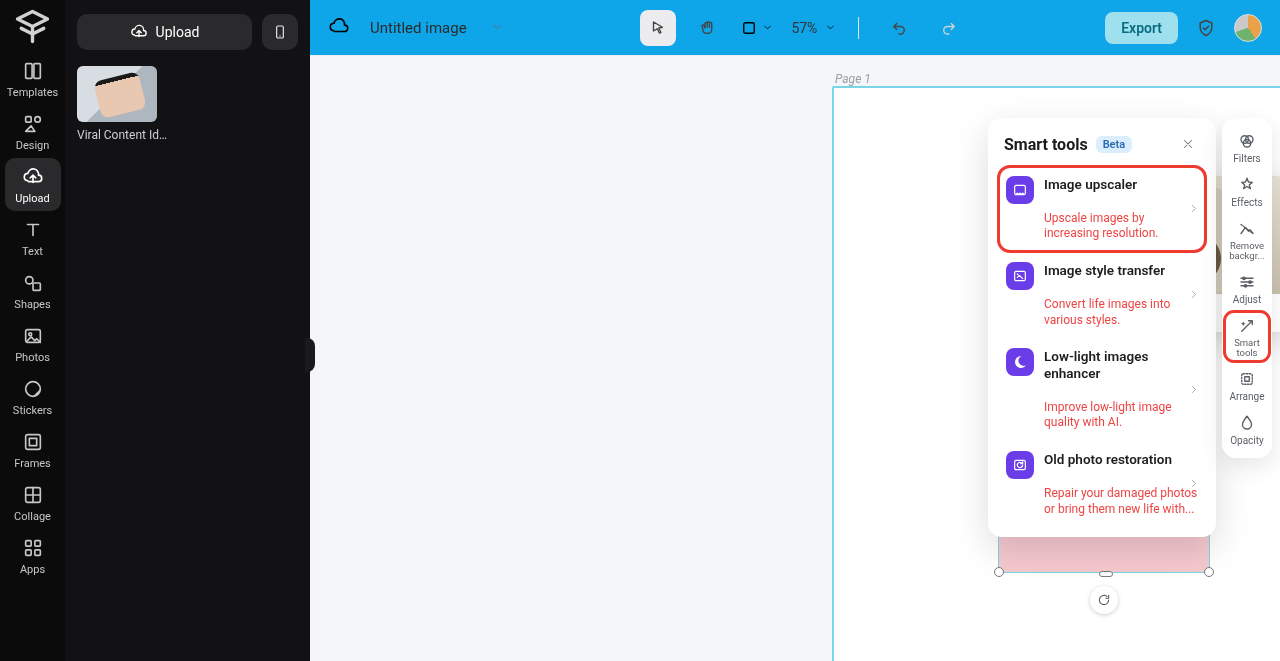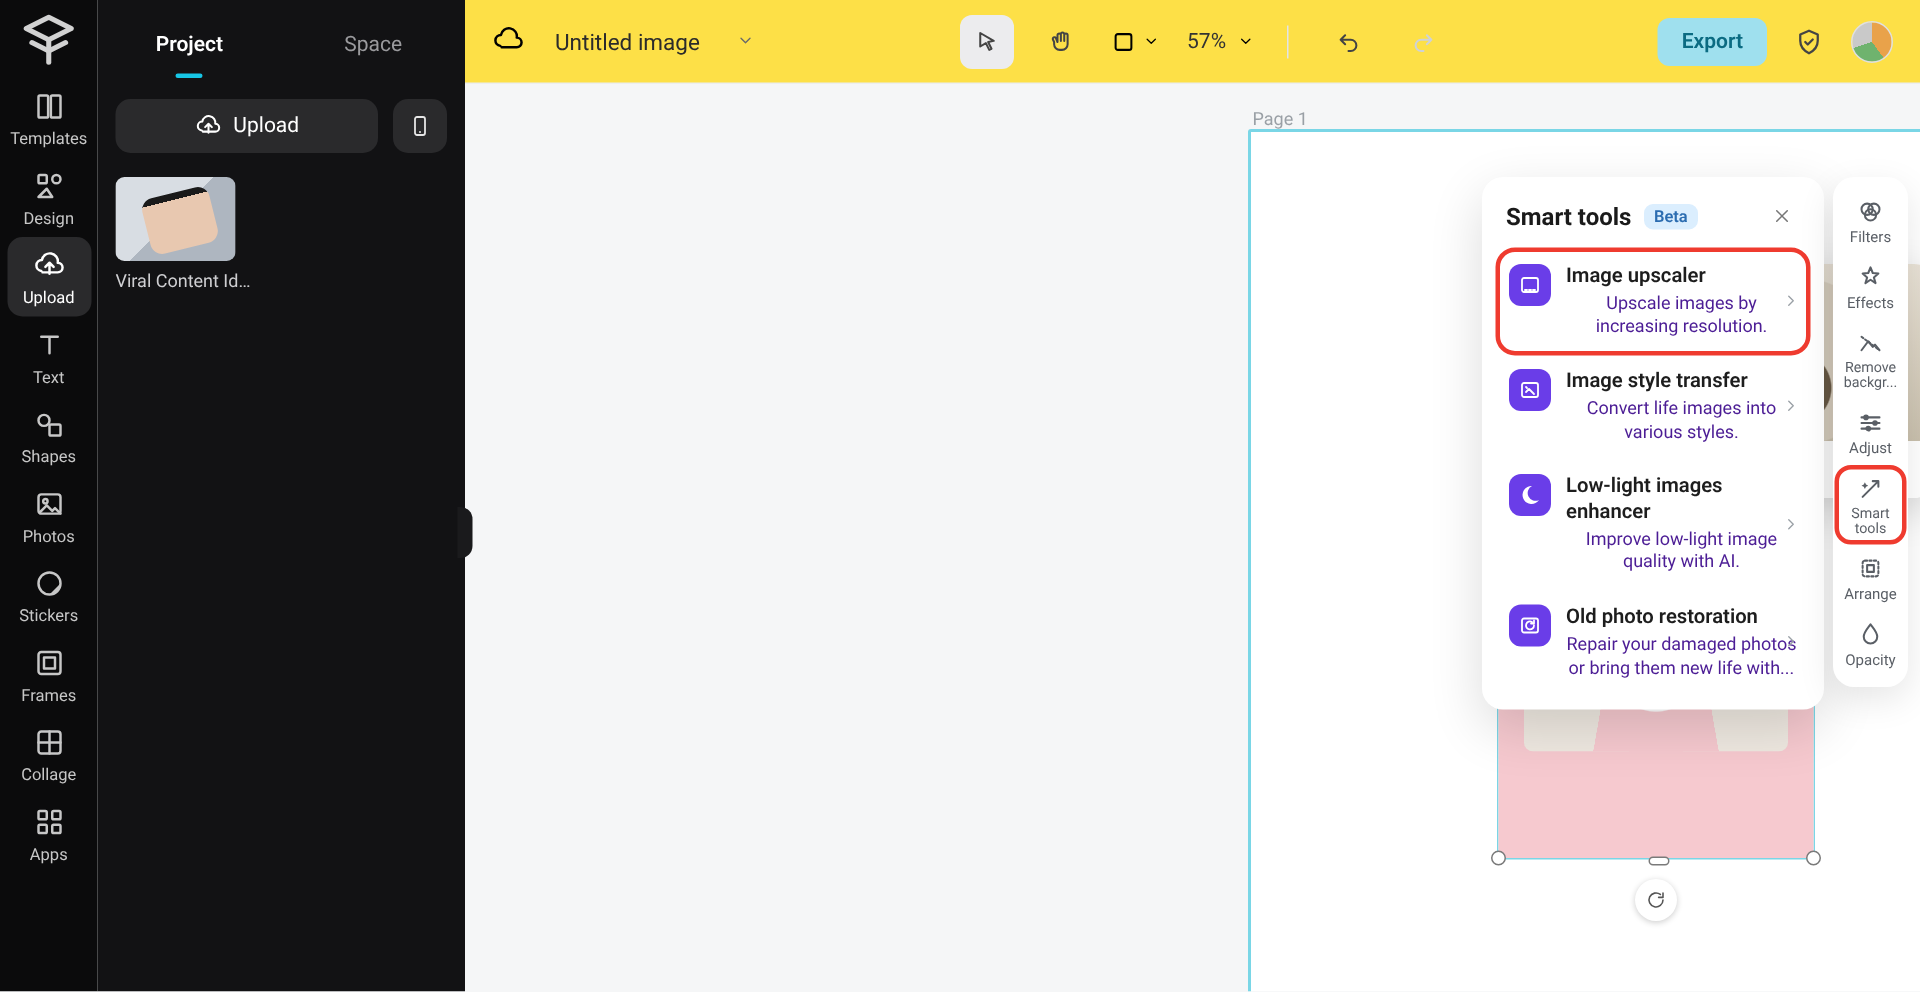--- a/index.html
+++ b/index.html
@@ -66,21 +66,21 @@
   
   .collapse-nub{
     position:absolute; left:305px; top:338px; width:10px; height:34px;
     background:#1a1a1c; border-radius:0 8px 8px 0;
   }
 
   
   .main { flex:1; display:flex; flex-direction:column; position:relative; background:#f5f6f7; }
 
   .topbar {
-    height:56px; background:#fde047; display:flex; align-items:center; padding:0 18px; gap:14px;
+    height:56px; background:#0ea5e9; display:flex; align-items:center; padding:0 18px; gap:14px;
     border-bottom:1px solid #eceef0;
   }
   .topbar .cloud svg{width:22px;height:22px;}
   .doc-title { font-size:15px; color:#2b2b2b; margin-left:6px; }
   .doc-caret{ margin-left:10px; color:#6a6a6a; }
   .topbar .spacer{ flex:1; }
   .tool-btn{
     width:36px; height:36px; border-radius:8px; display:flex; align-items:center; justify-content:center; color:#444; cursor:pointer;
   }
   .tool-btn.active{ background:#ececee; }
@@ -92,21 +92,21 @@
     display:flex; align-items:center; cursor:pointer;
   }
   .shield{ width:28px; height:28px; display:flex;align-items:center;justify-content:center;color:#444;}
   .avatar{ width:28px;height:28px;border-radius:50%;
     background: conic-gradient(#e9a24a 0 40%, #6fb36e 40% 70%, #c9c9c9 70% 100%);
     border:1px solid #e0e0e0;
   }
 
   
   .canvas-wrap{ flex:1; position:relative; overflow:hidden; }
-  .page-label{ position:absolute; left:525px; top:16px; font-size:12px; color:#9aa0a6; }
+  .page-label{ position:absolute; left:525px; top:16px; font-size:12px; color:#9aa0a6;font-style:italic; }
   .page{
     position:absolute; left:522px; top:30px; width:546px; height:582px;
     background:#fff; border:2px solid #7ad6e6; border-radius:2px;
   }
 
   .sel-image{
     position:absolute; left:688px; top:193px; width:212px; height:324px;
     border:1px solid #7ad6e6;
   }
   .sel-image .photo{
@@ -179,21 +179,21 @@
   .popover .close{ margin-left:auto; width:24px;height:24px; display:flex;align-items:center;justify-content:center;color:#777;cursor:pointer;}
 
   .tool-row{
     display:flex; align-items:flex-start; gap:10px; padding:10px 8px; border-radius:12px; cursor:pointer; position:relative;
   }
   .tool-row .ic{
     width:28px;height:28px;border-radius:8px; background:#6a3de8;
     display:flex;align-items:center;justify-content:center;color:#fff; flex-shrink:0;
   }
   .tool-row .txt .t{ font-size:13.5px; color:#1d1d1d; font-weight:600; line-height:1.25;}
-  .tool-row .txt .d{ font-size:12px; color:#4c1d95; line-height:1.3; margin-top:2px;text-align:center;}
+  .tool-row .txt .d{ font-size:12px; color:#ef4444; line-height:1.3; margin-top:18px;}
   .tool-row .chev{ position:absolute; right:6px; top:50%; transform:translateY(-50%); color:#9aa0a6;}
   .tool-row.highlight{ outline:3px solid #ef3b2f; outline-offset:-2px; border-radius:12px;}
 
   
   .proprail{
     position:absolute; right:8px; top:62px; width:50px;
     background:#fff; border-radius:14px; box-shadow:0 8px 24px rgba(0,0,0,.10);
     padding:8px 0; display:flex; flex-direction:column; align-items:center; gap:2px;
   }
   .proprail .pitem{
@@ -313,24 +313,20 @@
             <rect x="14" y="4" width="6" height="6" rx="1"></rect>
             <rect x="4" y="14" width="6" height="6" rx="1"></rect>
             <rect x="14" y="14" width="6" height="6" rx="1"></rect>
           </g>
         </svg>
       <span class="lbl">Apps</span>
     </div>
   </div>
 
   <div class="panel">
-    <div class="panel-tabs">
-      <div class="tab active">Project</div>
-      <div class="tab">Space</div>
-    </div>
     <div class="panel-actions">
       <div class="btn-upload">
         <svg viewBox="0 0 24 24">
             <g class="stroke" stroke="#fff">
               <path d="M6 16a4 4 0 0 1 .5-7.97A5 5 0 0 1 18 10a3.5 3.5 0 0 1 0 7H7"></path>
               <path d="M12 18 V10 M9 13l3-3 3 3"></path>
             </g>
           </svg>
         <span>Upload</span>
       </div>

